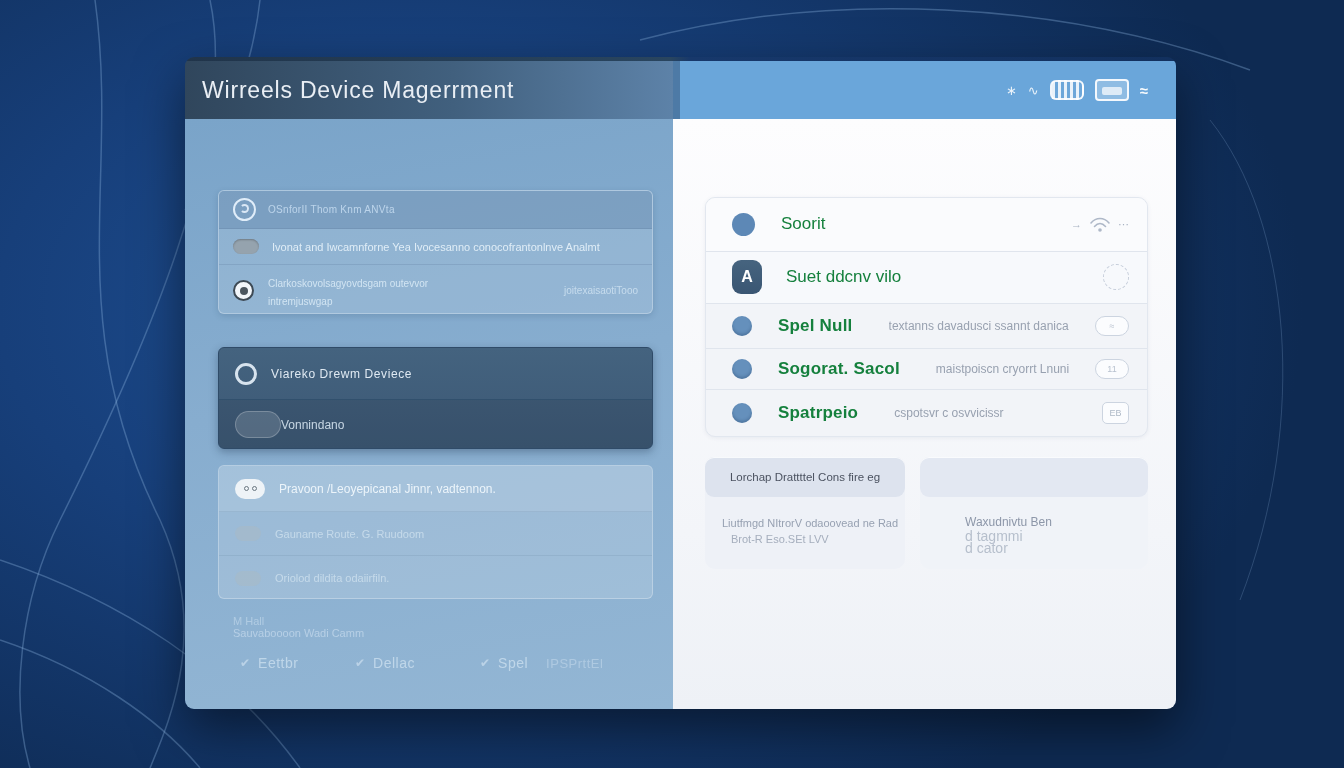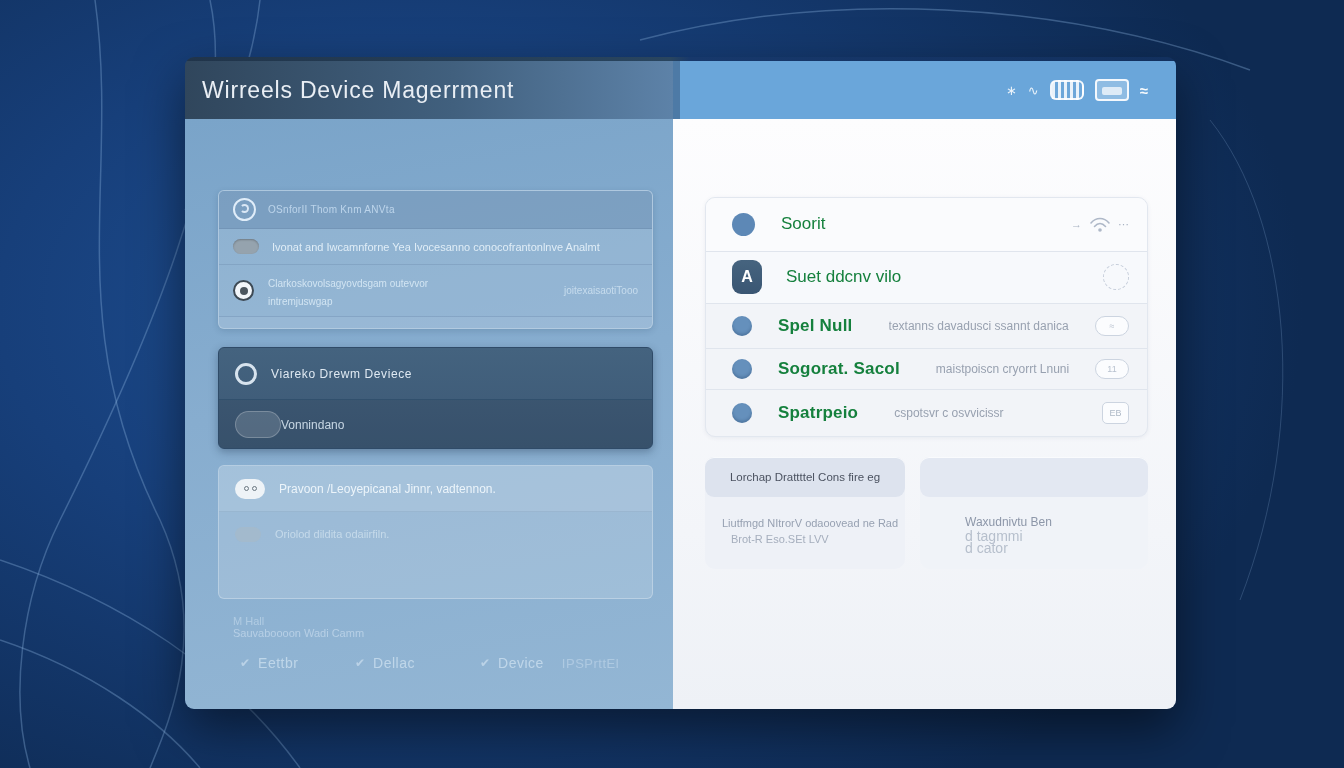--- a/index.html
+++ b/index.html
@@ -37,21 +37,21 @@
   .tb-wing { color:rgba(255,255,255,0.95); font-size:15px; font-weight:700; }
 
   .win-body { flex:1; display:flex; }
 
   
   .pane-left {
     width:488px; position:relative;
     background:linear-gradient(170deg,#7aa4c9 0%, #87adcf 45%, #93b6d4 100%);
   }
   .lcard { position:absolute; left:33px; width:435px; border-radius:6px; border:1px solid rgba(255,255,255,0.28); overflow:hidden; }
-  .card-info { top:71px; height:139px; background:rgba(255,255,255,0.13); box-shadow:0 2px 6px rgba(30,60,95,0.18); }
+  .card-info { top:71px; height:124px; background:rgba(255,255,255,0.13); box-shadow:0 2px 6px rgba(30,60,95,0.18); }
   .ci-row { display:flex; align-items:center; padding:0 14px; border-bottom:1px solid rgba(90,120,155,0.25); }
   .ci-row1 { height:38px; background:rgba(100,135,172,0.45); gap:12px; }
   .spiral-icon { width:23px; height:23px; border-radius:50%; border:2px solid rgba(235,245,255,0.9); position:relative; flex:0 0 auto; }
   .spiral-icon span { position:absolute; left:5px; top:4px; width:9px; height:9px; border:2px solid rgba(235,245,255,0.85); border-radius:50%; border-left-color:transparent; display:block; }
   .ci-row1 .t { font-size:10px; color:rgba(210,230,248,0.75); letter-spacing:0.3px; }
   .ci-row2 { height:36px; gap:13px; }
   .pill-gray { width:26px; height:15px; border-radius:8px; background:rgba(150,160,168,0.85); box-shadow:inset 0 1px 2px rgba(0,0,0,0.25); flex:0 0 auto; }
   .ci-row2 .t { font-size:11px; color:rgba(235,245,252,0.88); }
   .ci-row3 { height:52px; gap:14px; }
   .radio-icon { width:21px; height:21px; border-radius:50%; background:#f2f6fa; border:2px solid #3e4a55; display:flex; align-items:center; justify-content:center; flex:0 0 auto; }
@@ -211,20 +211,24 @@
       </div>
 
       <div class="lcard card-opts">
         <div class="co-row co-row1">
           <span class="oo-pill">
               <i></i>
               <i></i>
             </span>
           <span class="t">Pravoon /Leoyepicanal Jinnr, vadtennon.</span>
         </div>
+        <div class="co-row co-row2">
+          <span class="pill-faint"></span>
+          <span class="t">Gauname Route. G. Ruudoom</span>
+        </div>
         <div class="co-row co-row3">
           <span class="pill-faint"></span>
           <span class="t">Oriolod dildita odaiirfiln.</span>
         </div>
       </div>
 
       <div class="lfooter">
         <span class="fl">M Hall</span>
         <span class="fr">Sauvaboooon Wadi Camm</span>
       </div>
@@ -232,21 +236,21 @@
       <div class="lbtn lbtn1">
         <span class="chk">✔</span>
         <span class="lbl">Eettbr</span>
       </div>
       <div class="lbtn lbtn2">
         <span class="chk">✔</span>
         <span class="lbl">Dellac</span>
       </div>
       <div class="lbtn lbtn3">
         <span class="chk">✔</span>
-        <span class="lbl">Device</span>
+        <span class="lbl">Spel</span>
         <span class="sfx">IPSPrttEl</span>
       </div>
     </div>
 
     <div class="pane-right">
 
       <div class="dev-list">
 
         <div class="dev-row dr1">
           <span class="dot-blue"></span>

